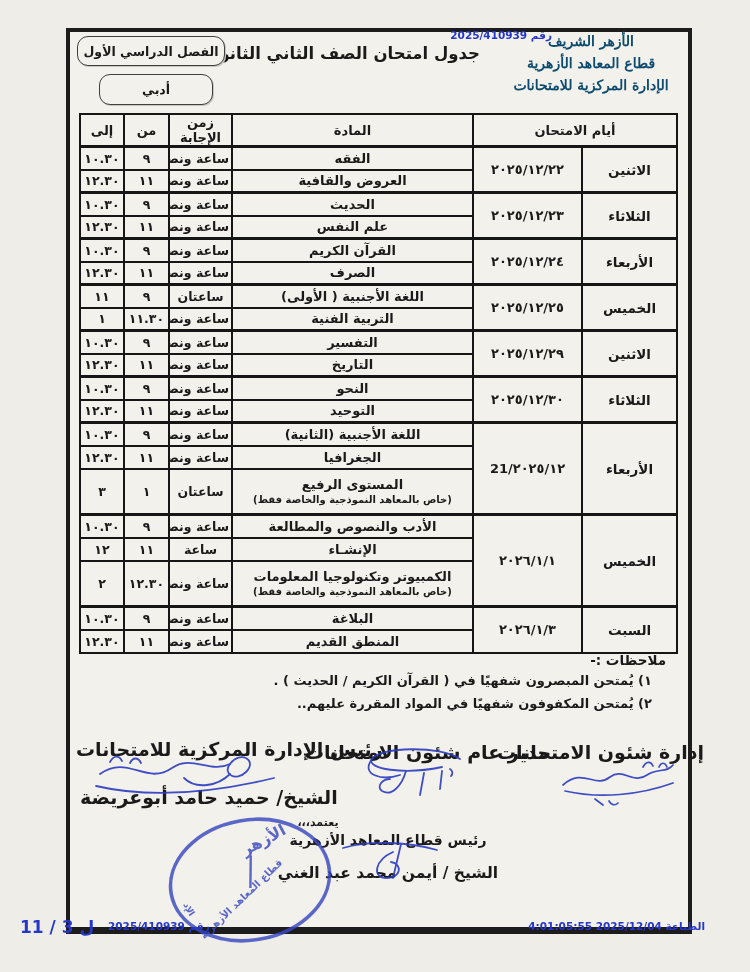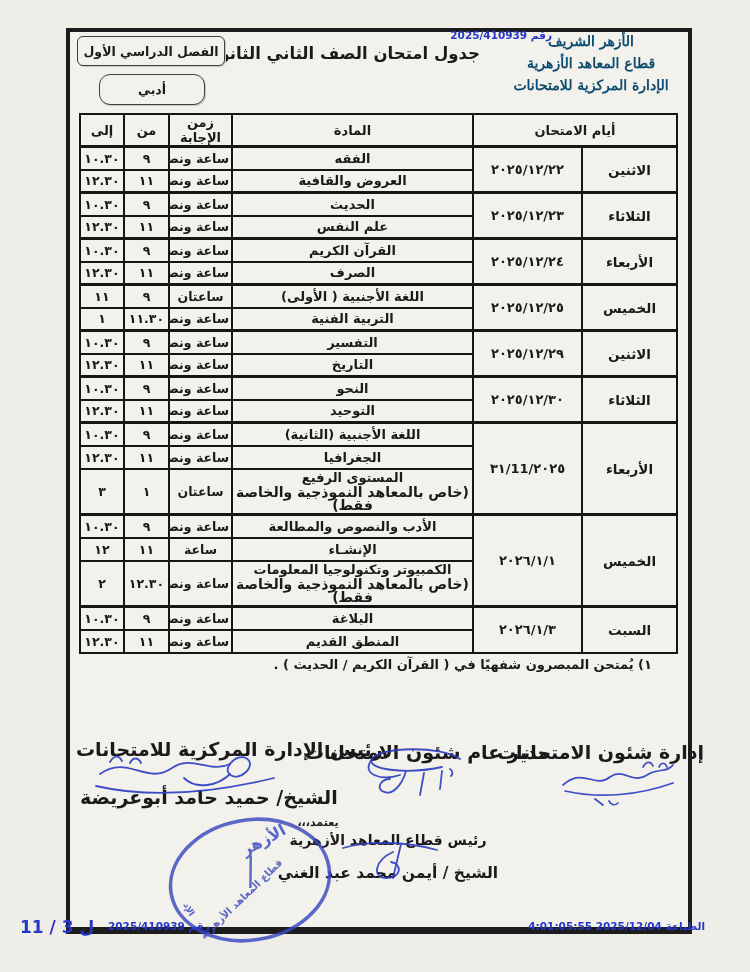--- a/index.html
+++ b/index.html
@@ -27,47 +27,47 @@
   }
   .refnum{
     left:452px;top:29px;width:100px;
     font-size:10.5px;font-weight:bold;color:#2536c8;
     text-align:left;white-space:nowrap;
   }
   .titleblk{left:228px;top:44px;width:252px;text-align:center;}
   .title{font-size:16.5px;font-weight:bold;white-space:nowrap;}
   .subtitle{font-size:15px;font-weight:bold;margin-top:17px;white-space:nowrap;}
   .badge{
-    box-sizing:border-box;border:1.6px solid #3f3f3f;border-radius:6px;
+    box-sizing:border-box;border:1.6px solid #3f3f3f;border-radius:11px;
     display:flex;align-items:center;justify-content:center;
     font-size:12.5px;font-weight:bold;background:#f3f1eb;
     box-shadow:1px 1px 0 #c9c7c0;
   }
   .badge1{left:77px;top:36px;width:148px;height:30px;}
-  .badge2{left:99px;top:74px;width:106px;height:31px;border-radius:11px;}
+  .badge2{left:99px;top:74px;width:114px;height:31px;border-radius:11px;}
   
   table.sched{
     position:absolute;left:79px;top:113px;width:597px;
     border-collapse:collapse;table-layout:fixed;
     background:#f3f1eb;
   }
   .sched th,.sched td{
     border:2px solid #161616;text-align:center;vertical-align:middle;
     padding:0 2px;overflow:hidden;font-weight:bold;
   }
   .sched thead th{height:29px;font-size:13px;border-bottom-width:3px;}
   .sched tr{height:23px;}
   .sched tr.tall{height:46px;}
   .sched tr.gs td{border-top-width:3px;}
   td.day{font-size:13.5px;}
   td.date{font-size:13px;white-space:nowrap;}
   td.subj{font-size:13px;}
   td.dur{font-size:12.5px;white-space:nowrap;}
   td.num{font-size:12.5px;white-space:nowrap;}
-  .subj-note{font-size:14px;line-height:13px;margin-top:0;}
+  .subj-note{font-size:10px;line-height:13px;margin-top:0;}
   .subj-main{line-height:16px;}
   
   .notes{right:84px;top:652px;width:580px;}
   .notes-title{font-size:13.5px;font-weight:bold;}
   .note-item{font-size:13px;font-weight:bold;margin:3px 14px 0 0;line-height:20px;}
   
   .siglabel{font-size:19px;font-weight:bold;white-space:nowrap;}
   svg.sig{position:absolute;overflow:visible;}
   .approveblk{left:258px;top:816px;width:260px;text-align:center;}
   .approve-word{font-size:11px;font-weight:bold;margin-right:140px;}
@@ -202,21 +202,21 @@
     </tr>
     <tr>
       <td class="subj">التوحيد</td>
       <td class="dur">ساعة ونصف</td>
       <td class="num">١١</td>
       <td class="num">١٢.٣٠</td>
     </tr>
 
     <tr class="gs">
       <td class="day" rowspan="3">الأربعاء</td>
-      <td class="date" rowspan="3">٢٠٢٥/11/٣١</td>
+      <td class="date" rowspan="3">٢٠٢٥/١٢/21</td>
       <td class="subj">اللغة الأجنبية (الثانية)</td>
       <td class="dur">ساعة ونصف</td>
       <td class="num">٩</td>
       <td class="num">١٠.٣٠</td>
     </tr>
     <tr>
       <td class="subj">الجغرافيا</td>
       <td class="dur">ساعة ونصف</td>
       <td class="num">١١</td>
       <td class="num">١٢.٣٠</td>
@@ -266,21 +266,23 @@
     <tr>
       <td class="subj">المنطق القديم</td>
       <td class="dur">ساعة ونصف</td>
       <td class="num">١١</td>
       <td class="num">١٢.٣٠</td>
     </tr>
   </tbody>
 </table>
 
 <div class="abs notes">
+  <div class="notes-title">ملاحظات :-</div>
   <div class="note-item">١)  يُمتحن المبصرون شفهيًا في ( القرآن الكريم / الحديث ) .</div>
+  <div class="note-item">٢)  يُمتحن المكفوفون شفهيًا في المواد المقررة عليهم..</div>
 </div>
 
 <div class="abs siglabel" style="right:46px;top:741px;">إدارة شئون الامتحانات</div>
 <div class="abs siglabel" style="left:305px;top:741px;">مدير عام شئون الامتحانات</div>
 <div class="abs siglabel" style="left:76px;top:738px;">رئيس الإدارة المركزية للامتحانات</div>
 <div class="abs siglabel" style="left:80px;top:786px;">الشيخ/ حميد حامد أبوعريضة</div>
 
 <svg class="sig" style="left:555px;top:755px;" width="125" height="55" viewBox="0 0 125 55">
   <g fill="none" stroke="#2b3cc0" stroke-width="1.7" stroke-linecap="round" opacity="0.9">
     <path d="M8 30 C 28 12, 40 34, 55 22 C 68 12, 78 30, 92 20 C 102 13, 112 18, 118 10"></path>

